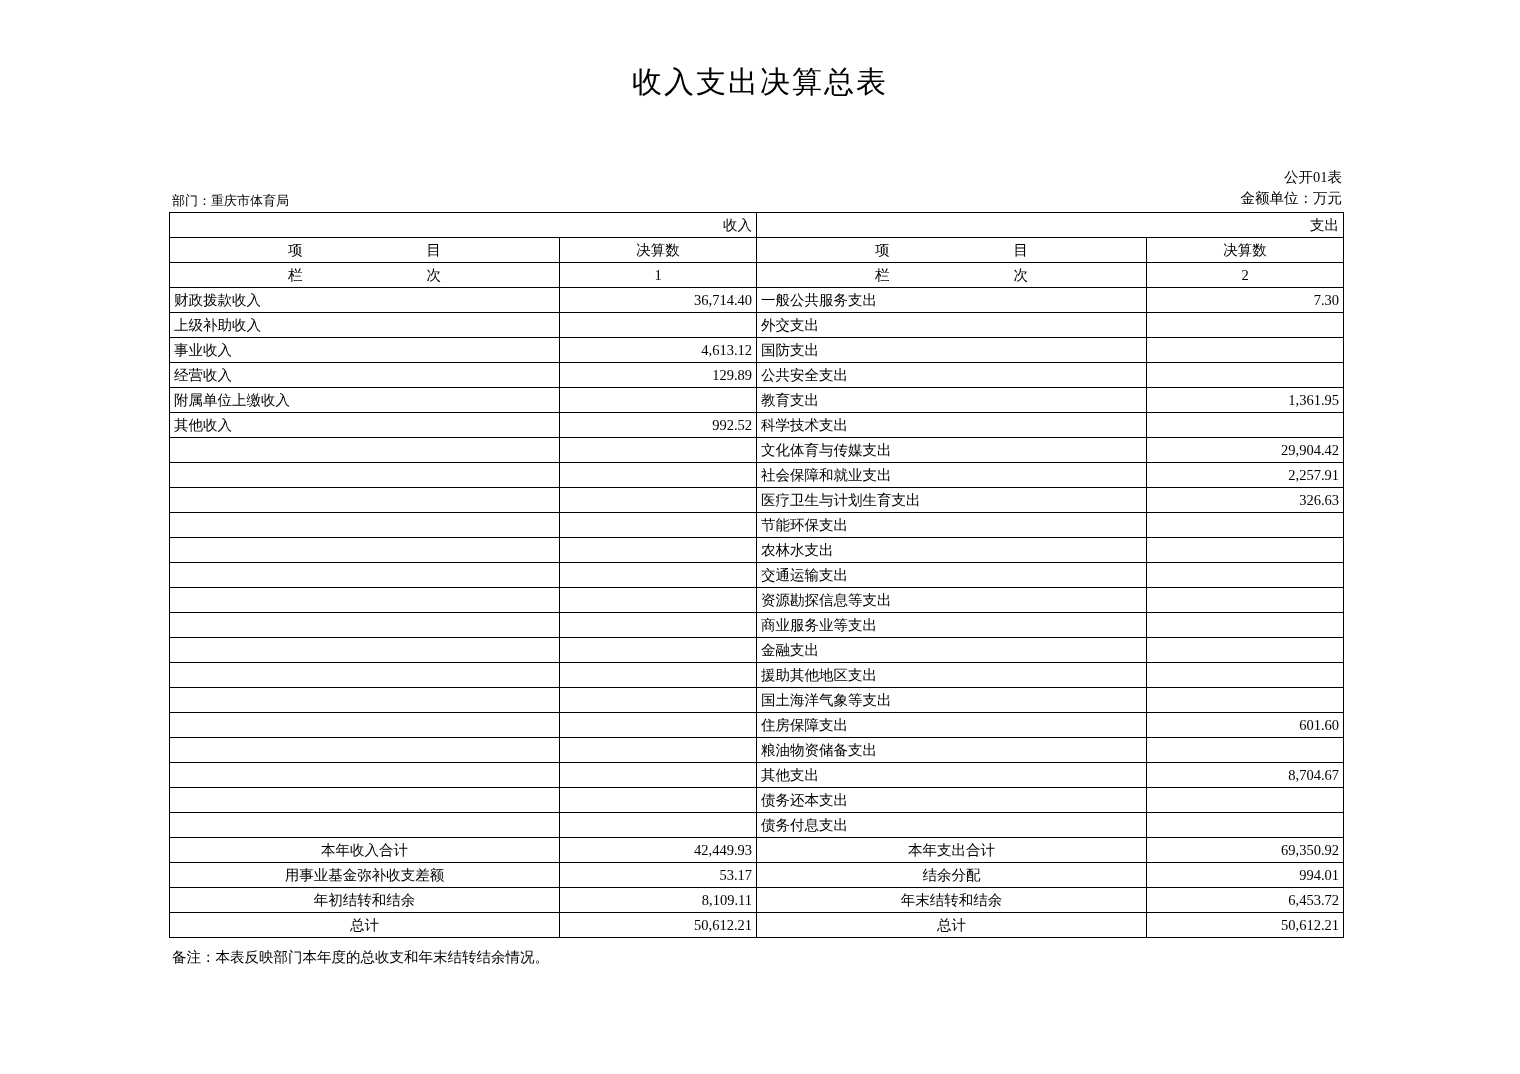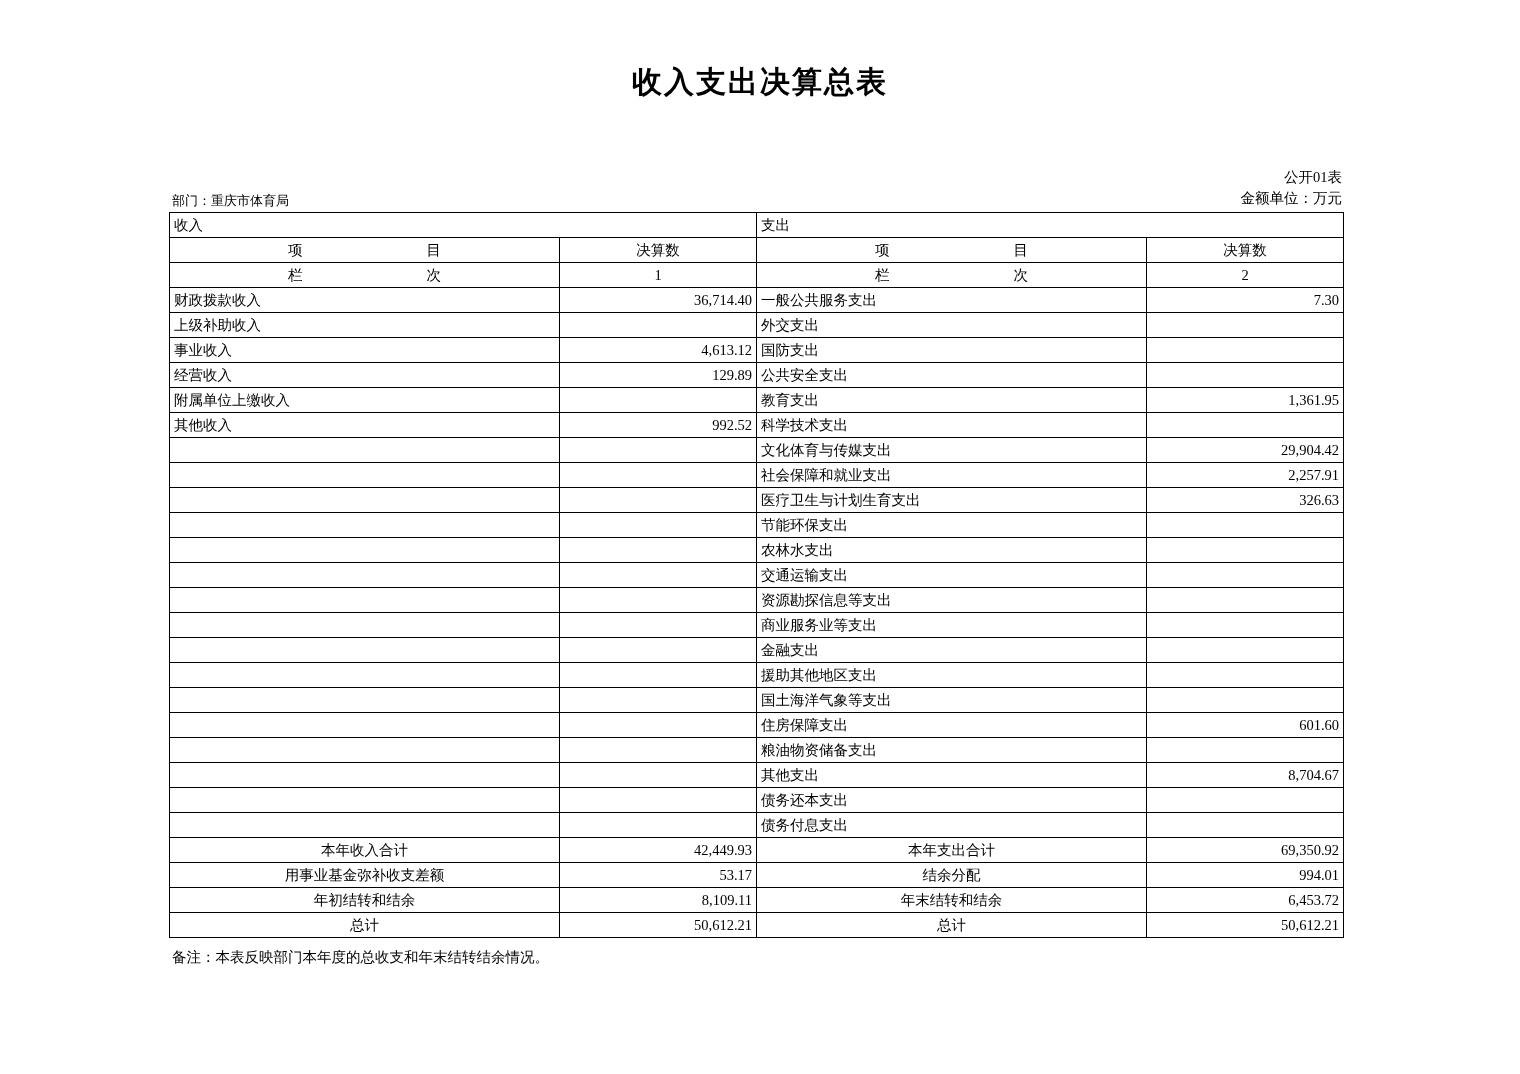--- a/index.html
+++ b/index.html
@@ -17,21 +17,21 @@
   }
   .page {
     width: 1520px;
     height: 1074px;
     position: relative;
     box-sizing: border-box;
   }
   .doc-title {
     text-align: center;
     font-size: 30px;
-    font-weight: bold;
+    font-weight: normal;
     letter-spacing: 2px;
     margin-top: 62px;
     font-family: "Liberation Serif", "DejaVu Serif", serif;
   }
   .meta-right {
     position: absolute;
     right: 178px;
     top: 105px;
     text-align: right;
     font-size: 14.5px;
@@ -64,21 +64,21 @@
   }
   .col-a { width: 390px; }
   .col-b { width: 197px; }
   .col-c { width: 390px; }
   .col-d { width: 197px; }
   .ctr { text-align: center; }
   .rgt { text-align: right; padding-right: 6px; }
   .lft { text-align: left; padding-left: 6px; }
   .bold { font-weight: normal; }
   .hdr-group {
-    text-align: left;
+    text-align: right;
   }
   .spread {
     display: flex;
     justify-content: space-around;
     padding: 0 52px;
   }
   .spread span { display: inline-block; }
   .note {
     position: absolute;
     left: 172px;

